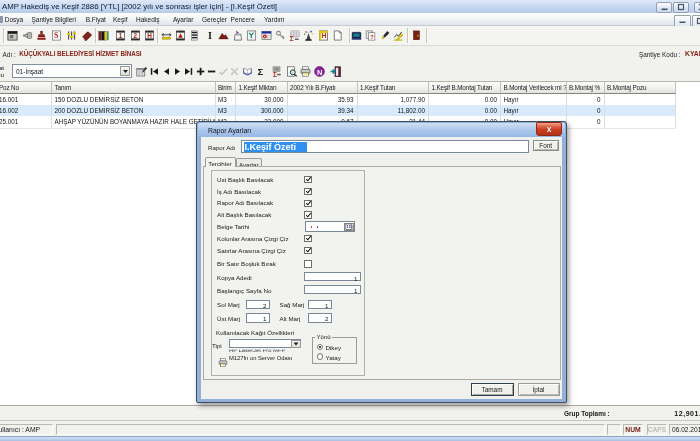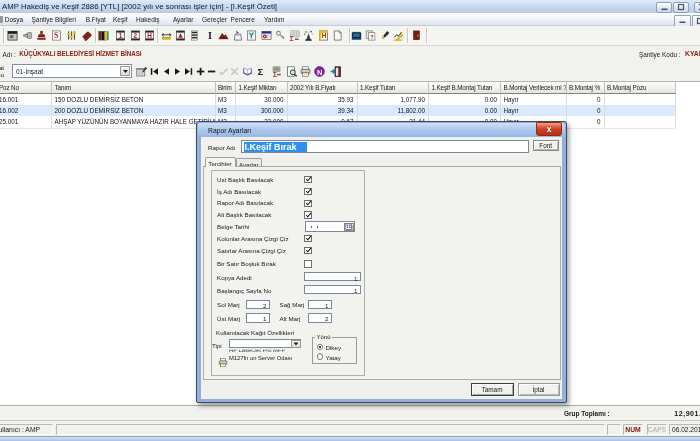--- a/index.html
+++ b/index.html
@@ -557,21 +557,21 @@
       <div id="dialog-title-text" class="txt">Rapor Ayarları</div>
     </div>
     <div id="dlg-close">
       <span>x</span>
     </div>
     <div id="dialog-content">
 
       <div class="dlbl" style="left:7px;top:6.5px;">Rapor Adı</div>
       <div class="dinput" style="left:40px;top:3px;width:288px;height:13px;">
         <div class="abs" style="left:1.5px;top:1px;width:63px;height:9.5px;background:#3090F0;"></div>
-        <div class="abs txt" style="left:2.5px;top:0.5px;font-size:9px;font-weight:bold;color:#fff;">I.Keşif Bırak</div>
+        <div class="abs txt" style="left:2.5px;top:0.5px;font-size:9px;font-weight:bold;color:#fff;">I.Keşif Özeti</div>
       </div>
       <div class="dbtn" style="left:332px;top:3px;width:25.5px;height:10.5px;">Font</div>
 
       <div class="tab" style="left:3.5px;top:19.5px;width:31px;height:10.5px;background:#F3F3F0;padding-top:2px;z-index:2;">Tercihler</div>
       <div class="tab" style="left:34.5px;top:21px;width:26.5px;height:9px;background:#EBEBE7;padding-top:1.5px;">Ayarlar</div>
 
       <div id="tabpage">
         <div id="panelbox"></div>
         <div id="dlg-widgets">
             <div class="dlbl" style="left:13px;top:8.55px;">Ust Başlık Basılacak</div>

